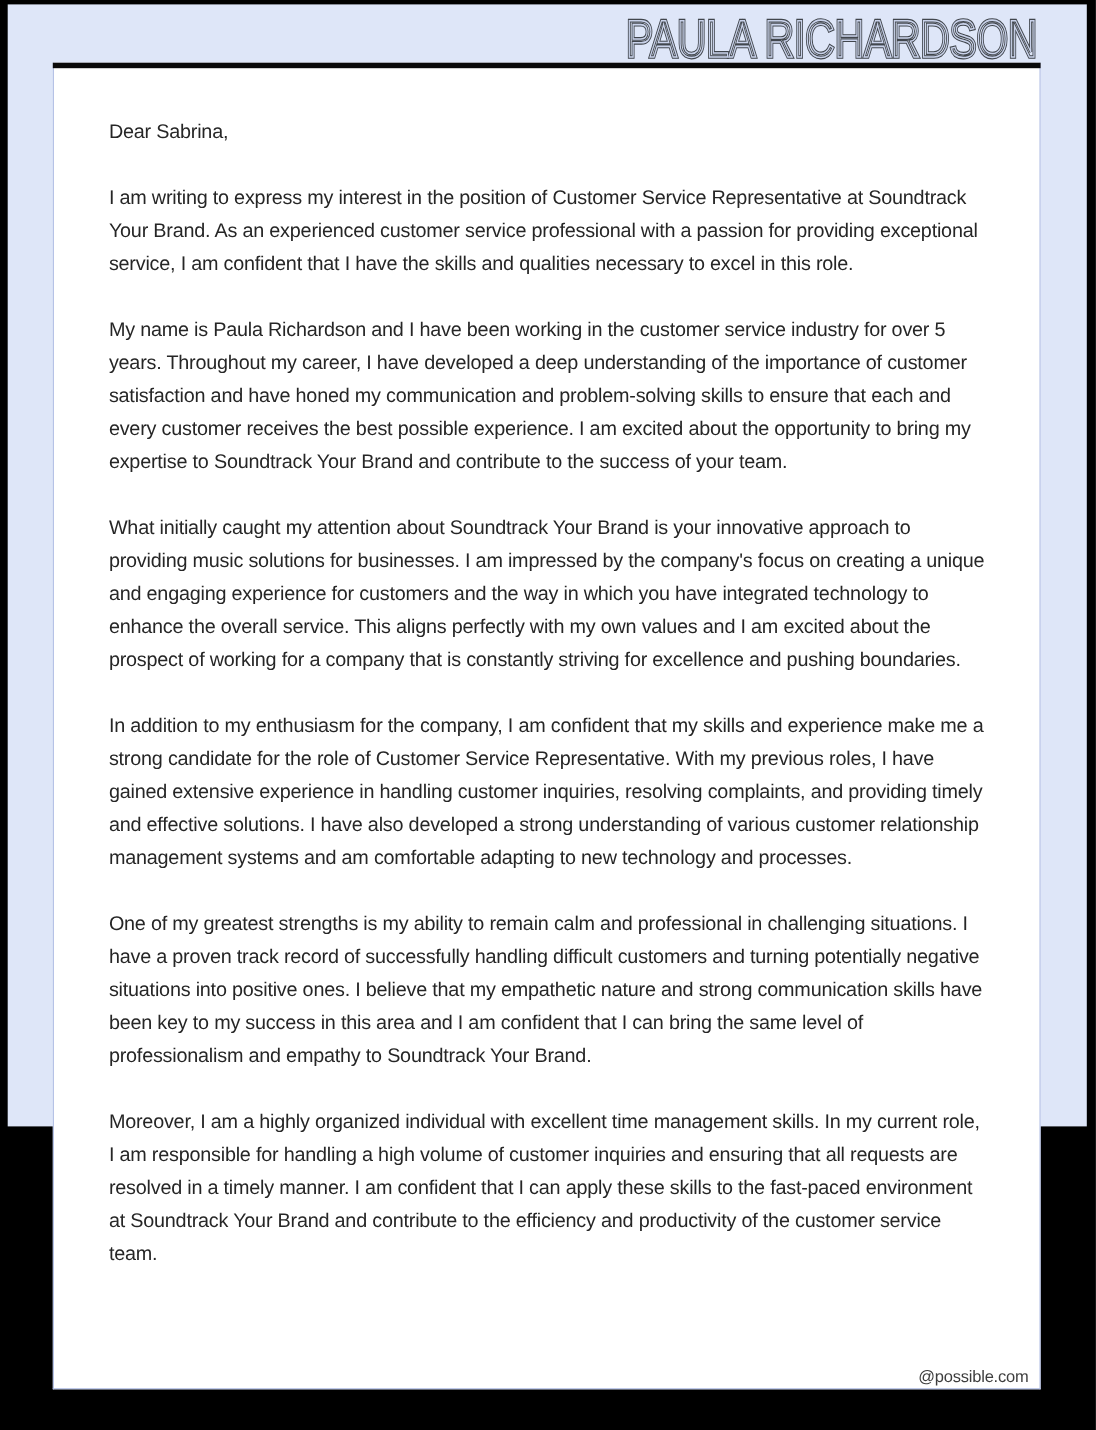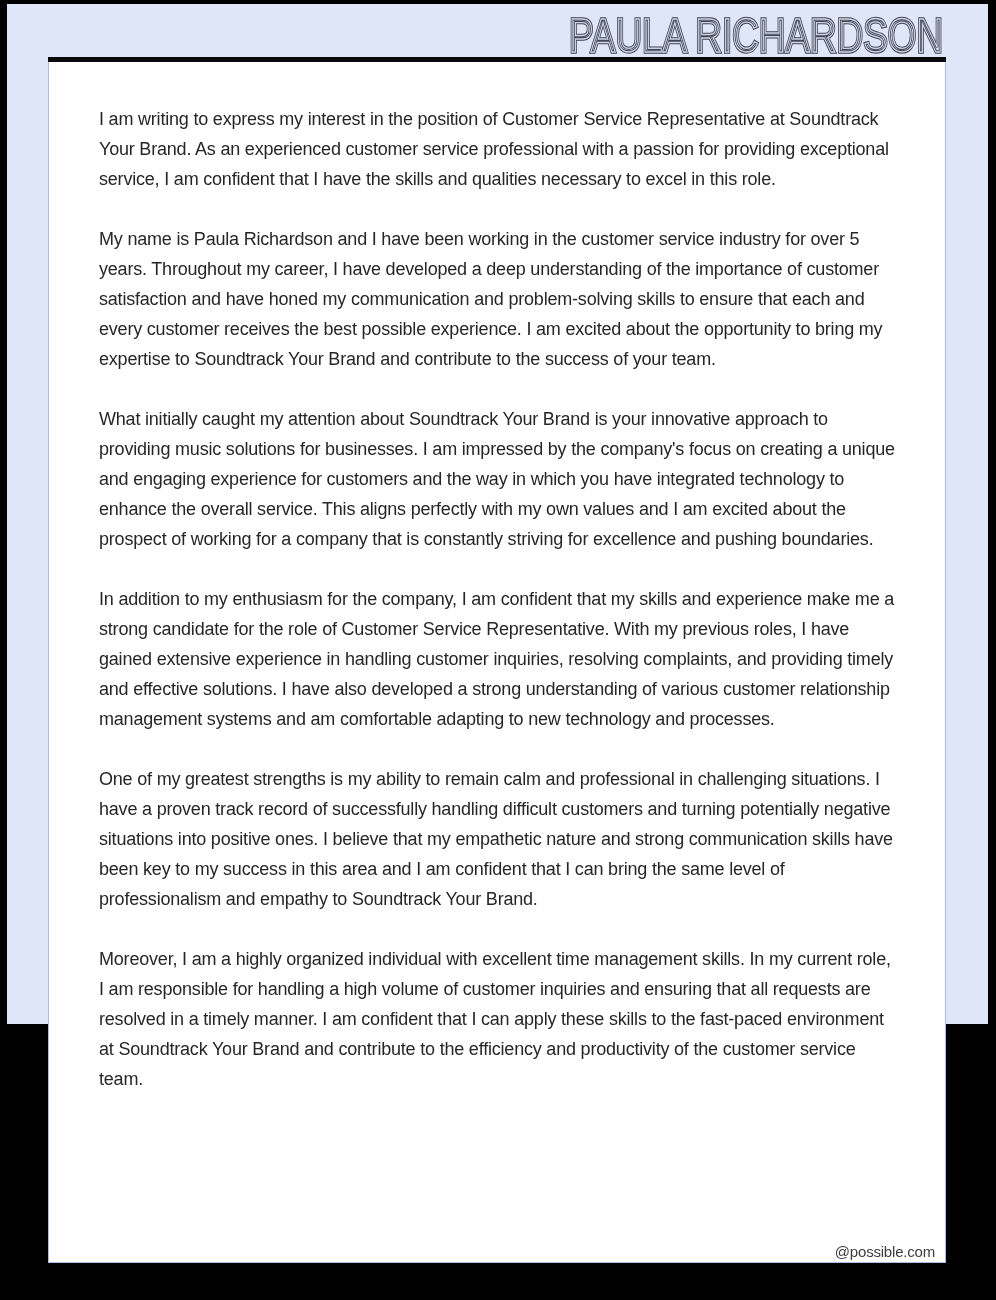--- a/index.html
+++ b/index.html
@@ -96,20 +96,21 @@
 
       <text x="378" y="48" text-anchor="end" font-size="48" fill="none" stroke="#41464d" stroke-width="3.4" textLength="374" lengthAdjust="spacingAndGlyphs">PAULA RICHARDSON</text>
 
       <text x="378" y="48" text-anchor="end" font-size="48" fill="none" stroke="#c9d2ea" stroke-width="1.4" textLength="374" lengthAdjust="spacingAndGlyphs">PAULA RICHARDSON</text>
     </svg>
 
     <div class="page">
       <div class="top-rule"></div>
 
       <div class="letter">
+        <p>Dear Sabrina,</p>
         <div>
             <p>I am writing to express my interest in the position of Customer Service Representative at Soundtrack Your Brand. As an experienced customer service professional with a passion for providing exceptional service, I am confident that I have the skills and qualities necessary to excel in this role.</p>
             <p>My name is Paula Richardson and I have been working in the customer service industry for over 5 years. Throughout my career, I have developed a deep understanding of the importance of customer satisfaction and have honed my communication and problem-solving skills to ensure that each and every customer receives the best possible experience. I am excited about the opportunity to bring my expertise to Soundtrack Your Brand and contribute to the success of your team.</p>
             <p>What initially caught my attention about Soundtrack Your Brand is your innovative approach to providing music solutions for businesses. I am impressed by the company's focus on creating a unique and engaging experience for customers and the way in which you have integrated technology to enhance the overall service. This aligns perfectly with my own values and I am excited about the prospect of working for a company that is constantly striving for excellence and pushing boundaries.</p>
             <p>In addition to my enthusiasm for the company, I am confident that my skills and experience make me a strong candidate for the role of Customer Service Representative. With my previous roles, I have gained extensive experience in handling customer inquiries, resolving complaints, and providing timely and effective solutions. I have also developed a strong understanding of various customer relationship management systems and am comfortable adapting to new technology and processes.</p>
             <p>One of my greatest strengths is my ability to remain calm and professional in challenging situations. I have a proven track record of successfully handling difficult customers and turning potentially negative situations into positive ones. I believe that my empathetic nature and strong communication skills have been key to my success in this area and I am confident that I can bring the same level of professionalism and empathy to Soundtrack Your Brand.</p>
             <p>Moreover, I am a highly organized individual with excellent time management skills. In my current role, I am responsible for handling a high volume of customer inquiries and ensuring that all requests are resolved in a timely manner. I am confident that I can apply these skills to the fast-paced environment at Soundtrack Your Brand and contribute to the efficiency and productivity of the customer service team.</p>
           </div>
       </div>
 

